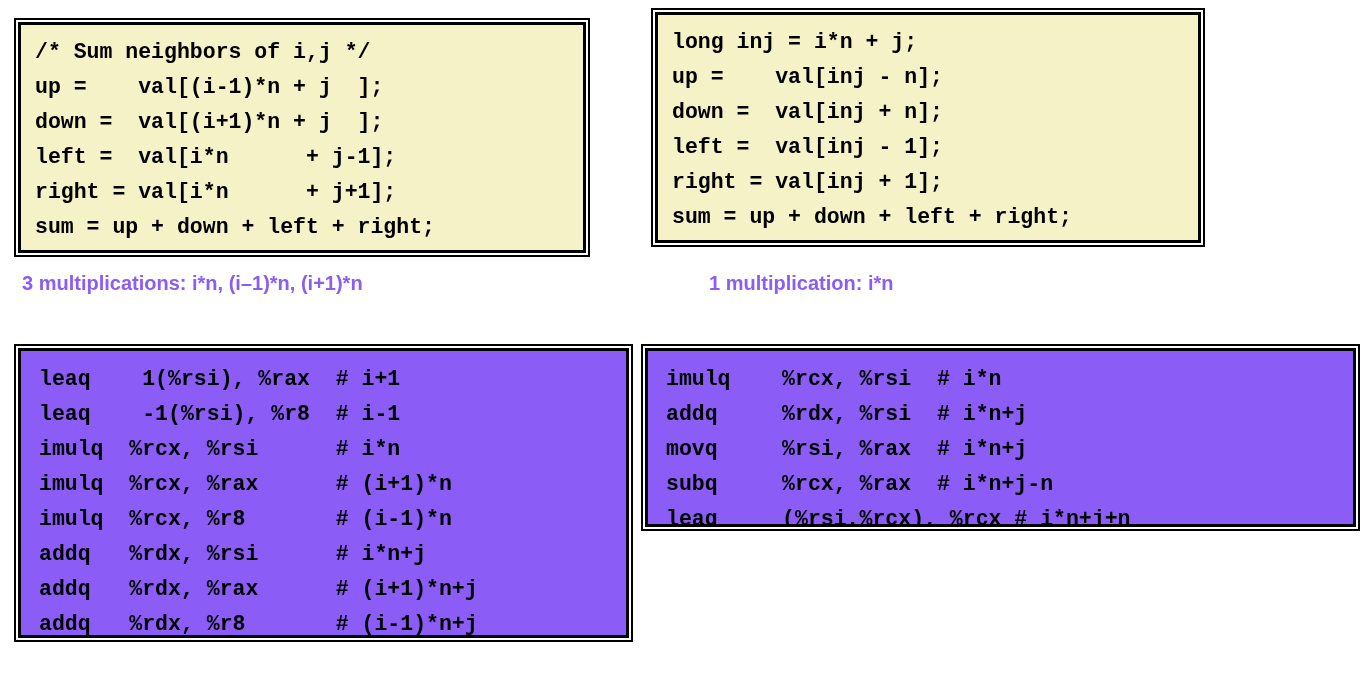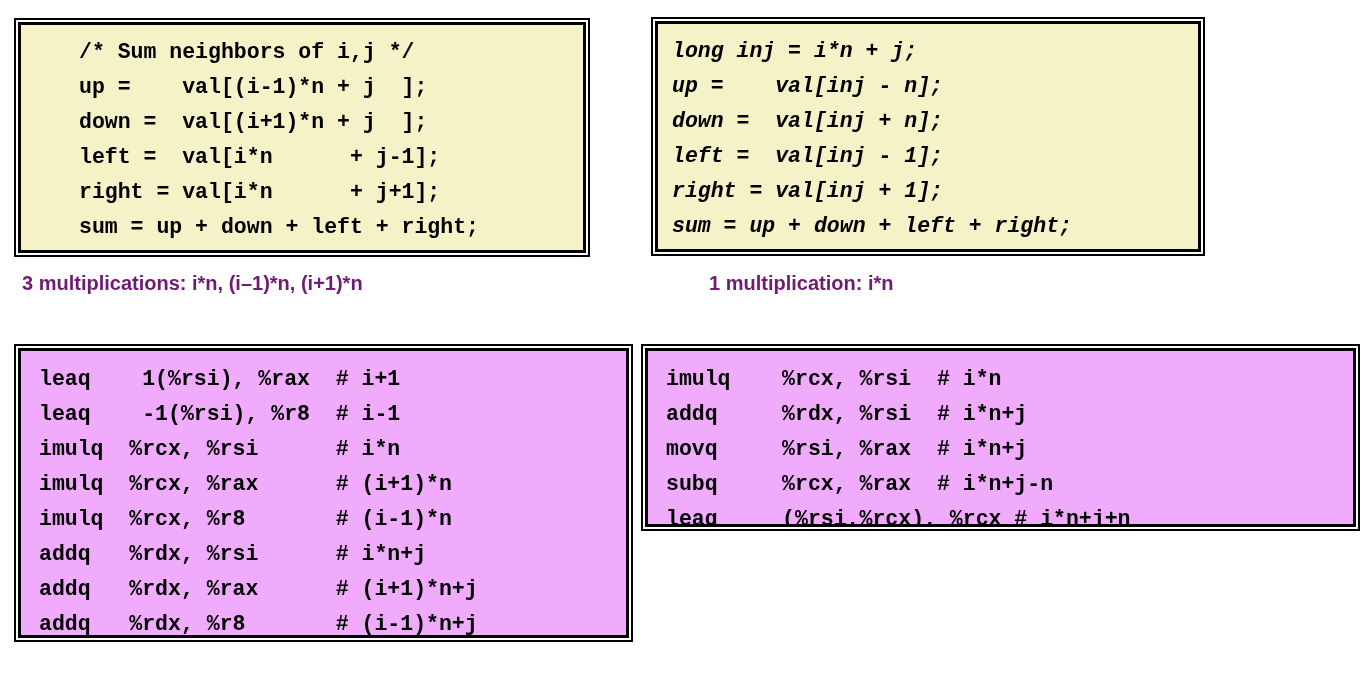--- a/index.html
+++ b/index.html
@@ -18,59 +18,58 @@
   
   .codebox {
     position: absolute;
     box-sizing: border-box;
     border: 3px solid #000000;
     outline: 2px solid #000000;
     outline-offset: 2px;
     background: #f5f2c8;
     overflow: hidden;
   }
-  .codebox.pink { background: #f0abfc; }
+  .codebox.pink { background: #8b5cf6; }
 
   .codebox pre {
     margin: 0;
     font-family: "Liberation Mono", "DejaVu Sans Mono", monospace;
     font-weight: bold;
     color: #000000;
     white-space: pre;
     letter-spacing: 0px;
   }
 
   
   #c-left {
     left: 18px; top: 22px;
     width: 568px; height: 231px;
   }
   #c-left pre {
     font-size: 21.5px;
     line-height: 35px;
     padding: 10px 0 0 14px;
-    margin-left: 44px;
   }
   #c-right {
-    left: 655px; top: 21px;
-    width: 546px; height: 231px; font-style: italic;
+    left: 655px; top: 12px;
+    width: 546px; height: 231px;
   }
   #c-right pre {
     font-size: 21.5px;
     line-height: 35px;
     padding: 10px 0 0 14px;
   }
 
   
   .caption {
     position: absolute;
     font-family: "Liberation Sans", sans-serif;
     font-weight: bold;
     font-size: 20px;
-    color: #701a75;
+    color: #8b5cf6;
     white-space: nowrap;
   }
   #cap-left  { left: 22px;  top: 272px; }
   #cap-right { left: 690px; top: 272px; margin-left: 19px; }
 
   
   #asm-left {
     left: 18px; top: 348px;
     width: 611px; height: 290px;
   }

